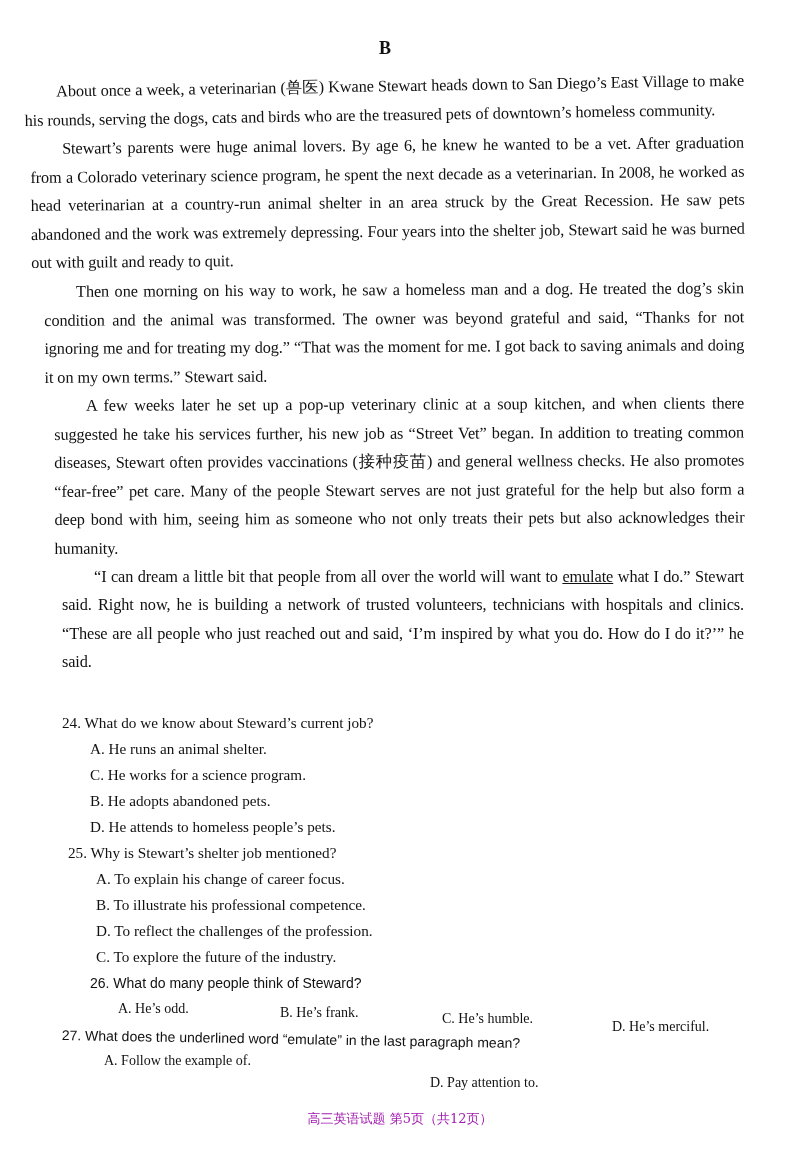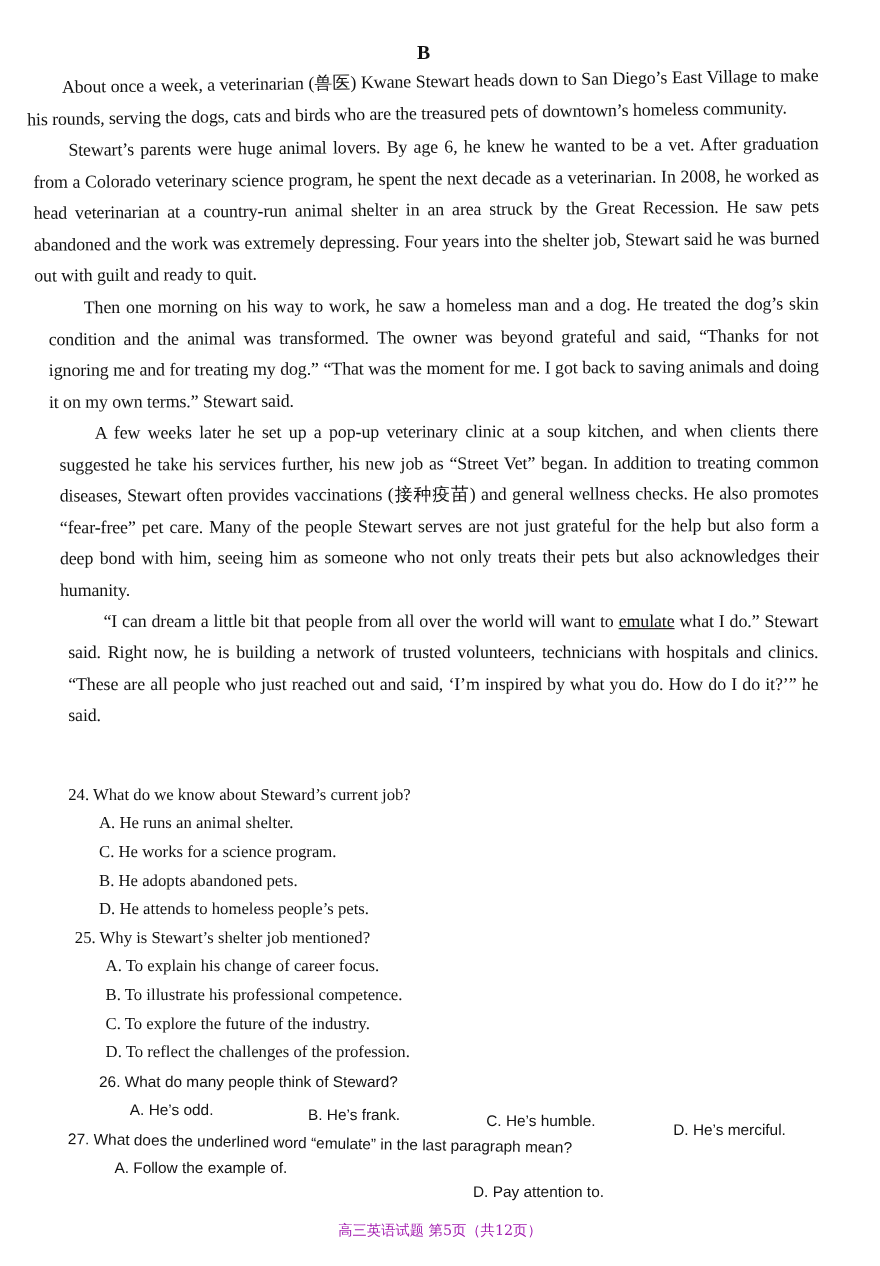--- a/index.html
+++ b/index.html
@@ -1,34 +1,34 @@
 <!DOCTYPE html>
 <html><head>
 <meta charset="utf-8">
 <style>
   html, body { margin: 0; padding: 0; background: #ffffff; }
   body { width: 800px; height: 1151px; position: relative; overflow: hidden; color: #111; }
   .page { position: absolute; left: 0; top: 0; width: 800px; height: 1151px; }
   .section-letter { position: absolute; top: 38px; left: 0; width: 770px; text-align: center;
     font-family: "Liberation Serif", serif; font-weight: bold; font-size: 18px; }
-  .passage { position: absolute; left: 24px; top: 66px; width: 720px;
+  .passage { position: absolute; left: 24px; top: 78px; width: 720px;
     font-family: "Liberation Serif", serif; font-size: 16.3px; line-height: 28.5px;
     text-align: justify; letter-spacing: -0.1px; }
   .passage p { margin: 0; text-indent: 32px; }
   .passage p.p1 { transform: rotate(-0.9deg); transform-origin: left top; }
   .passage p.p2 { transform: rotate(-0.5deg); transform-origin: left top; padding-left: 6px; }
   .passage p.p3 { padding-left: 20px; transform: rotate(-0.3deg); transform-origin: left top; }
   .passage p.p4 { padding-left: 30px; transform: rotate(-0.2deg); transform-origin: left top; }
   .passage p.p5 { padding-left: 38px; }
   .u { text-decoration: underline; margin-top: 48px; }
   .questions { position: absolute; left: 62px; top: 710px; width: 700px;
     font-family: "Liberation Serif", serif; font-size: 15.2px; line-height: 26px; }
   .q { margin: 0; }
   .opt { margin: 0 0 0 28px; }
-  .row { position: relative; height: 26px; }
+  .row { position: relative; height: 26px; font-family: Liberation Serif, serif; }
   .row span { position: absolute; top: 0; white-space: nowrap; }
   .q26 { font-family: "Liberation Sans", sans-serif; font-size: 14px; }
   .footer { position: absolute; left: 0; top: 1110px; width: 800px; text-align: center;
     font-family: "DejaVu Serif", serif; font-size: 13px; color: #a21caf; }
 </style>
 </head>
 <body>
 
 <div class="page">
   <div class="section-letter">B</div>
@@ -46,22 +46,22 @@
       <p class="q">24. What do we know about Steward’s current job?</p>
       <p class="opt">A. He runs an animal shelter.</p>
       <p class="opt">C. He works for a science program.</p>
       <p class="opt">B. He adopts abandoned pets.</p>
       <p class="opt">D. He attends to homeless people’s pets.</p>
     </div>
     <div style="margin-left:6px;">
       <p class="q">25. Why is Stewart’s shelter job mentioned?</p>
       <p class="opt">A. To explain his change of career focus.</p>
       <p class="opt">B. To illustrate his professional competence.</p>
+      <p class="opt">D. To reflect the challenges of the profession.</p>
       <p class="opt">C. To explore the future of the industry.</p>
-      <p class="opt">D. To reflect the challenges of the profession.</p>
     </div>
     <div class="q26" style="margin-left:28px;">
       <p class="q">26. What do many people think of Steward?</p>
       <div class="row">
         <span style="left:28px">A. He’s odd.</span>
         <span style="left:190px;top:4px">B. He’s frank.</span>
         <span style="left:352px;top:10px">C. He’s humble.</span>
         <span style="left:522px;top:18px">D. He’s merciful.</span>
       </div>
     </div>

